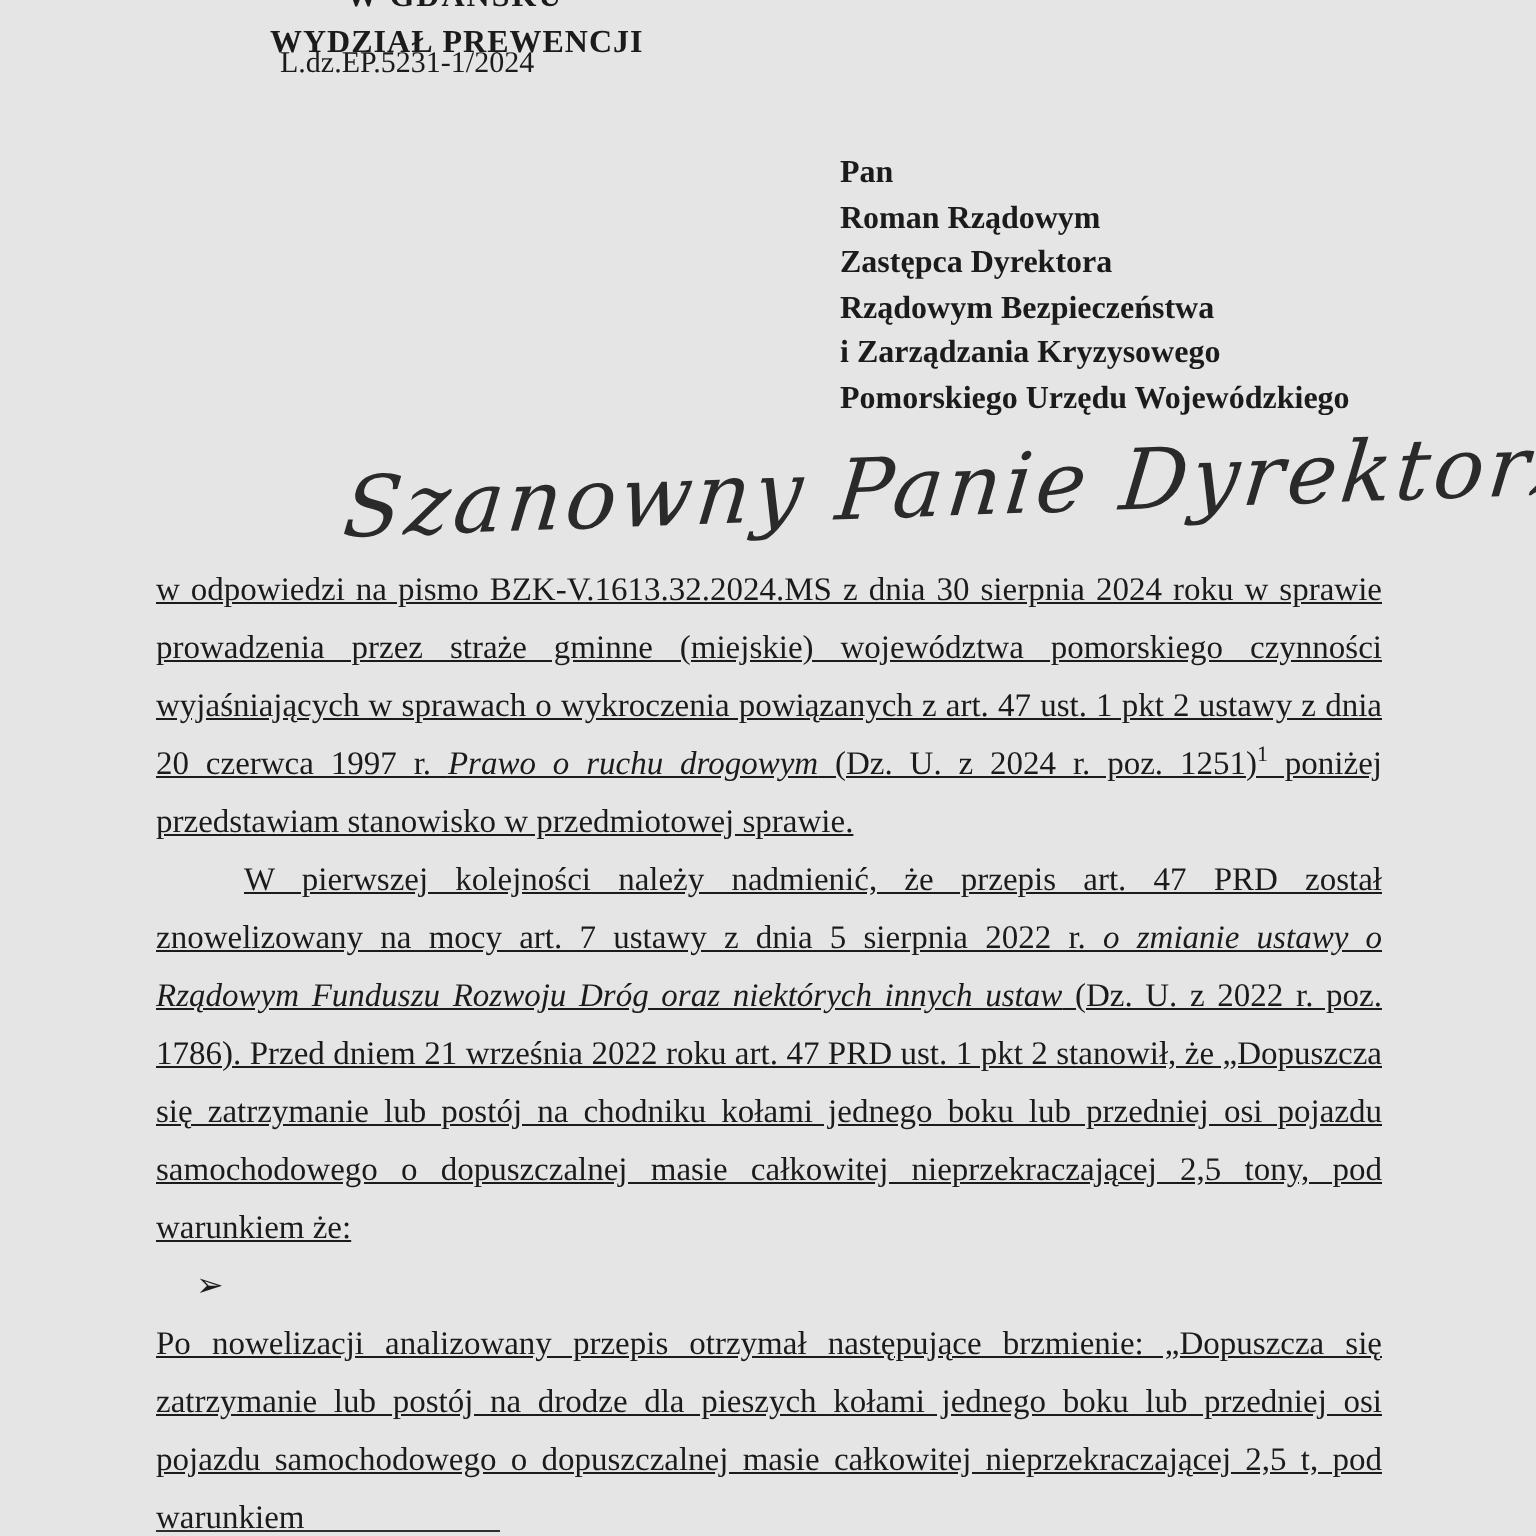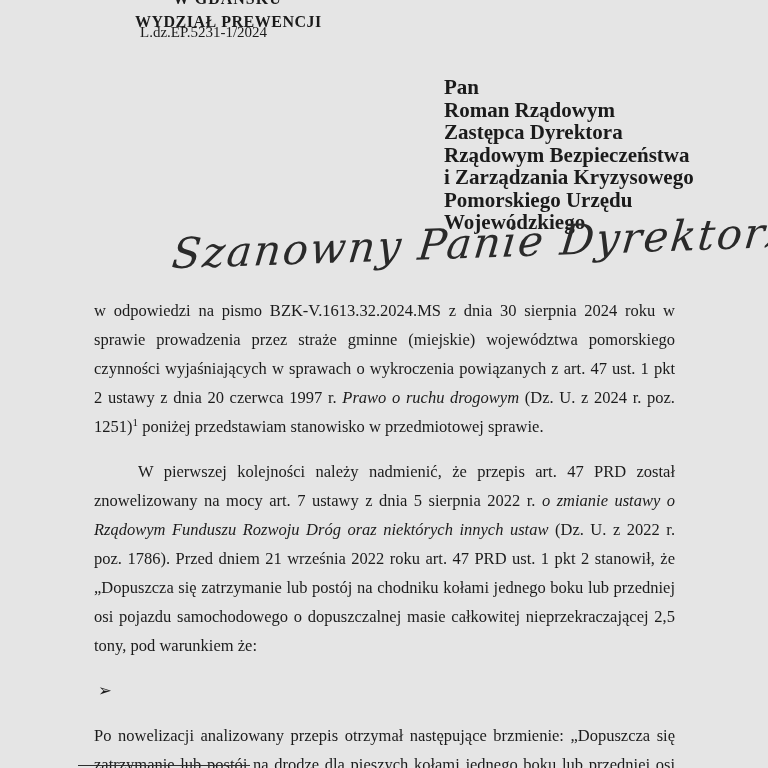--- a/index.html
+++ b/index.html
@@ -26,23 +26,23 @@
   .ref-number {
     position: absolute;
     top: 24px;
     left: 140px;
     font-size: 15px;
     font-weight: normal;
   }
   .recipient-block {
     position: absolute;
     top: 76px;
-    left: 444px;
+    left: 420px;
     font-weight: bold;
-    font-size: 21px;
+    font-size: 16px;
     line-height: 22.5px;
   }
   .salutation {
     position: absolute;
     top: 218px;
     left: 172px;
     font-family: "DejaVu Serif", serif;
     font-style: italic;
     font-size: 42px;
     letter-spacing: 2px;
@@ -52,21 +52,21 @@
   }
   .letter-body {
     position: absolute;
     top: 280px;
     left: 78px;
     width: 613px;
     font-size: 16.5px;
     line-height: 29px;
     text-align: justify;
   }
-  .letter-body p { margin: 16px; }
+  .letter-body p { margin: 0; text-decoration: underline; }
   .indent { text-indent: 44px; }
   .italic { font-style: italic; }
   sup { font-size: 11px; line-height: 0; }
   .bullet-row {
     display: flex;
     padding-left: 20px;
     text-align: left;
   }
   .bullet-marker { width: 30px; flex: 0 0 30px; }
   .bullet-text { flex: 1; max-width: 545px; }

